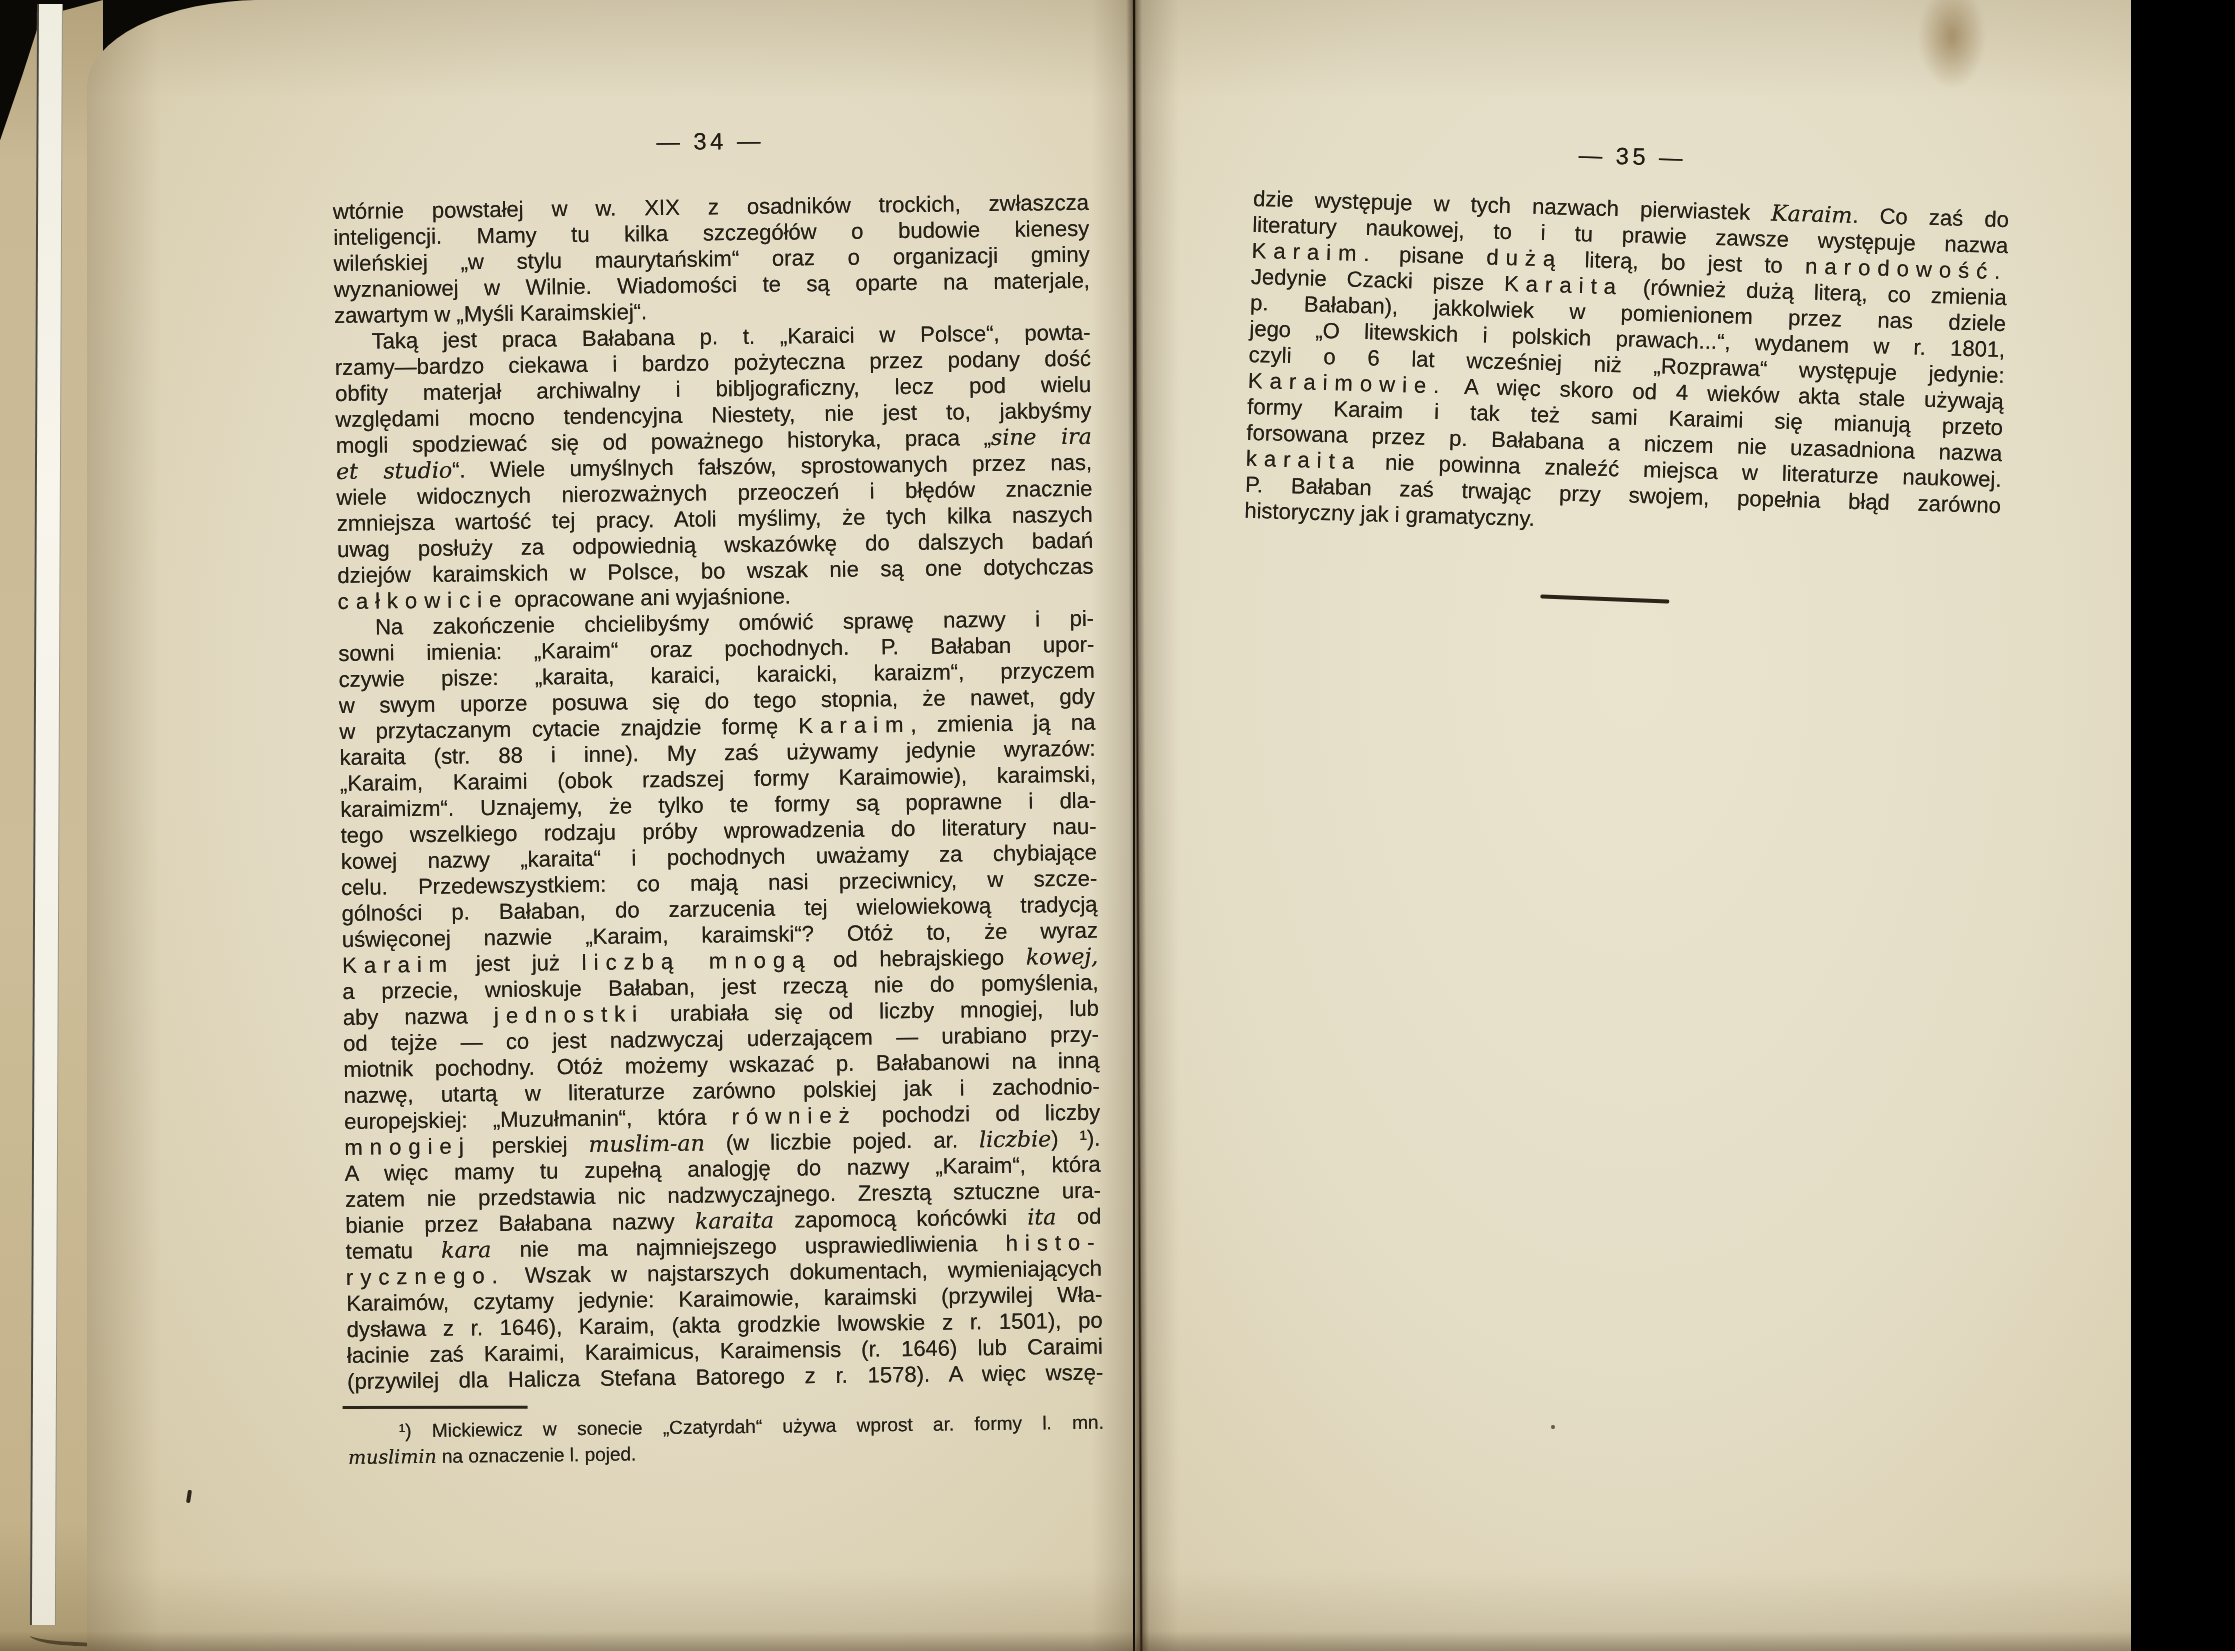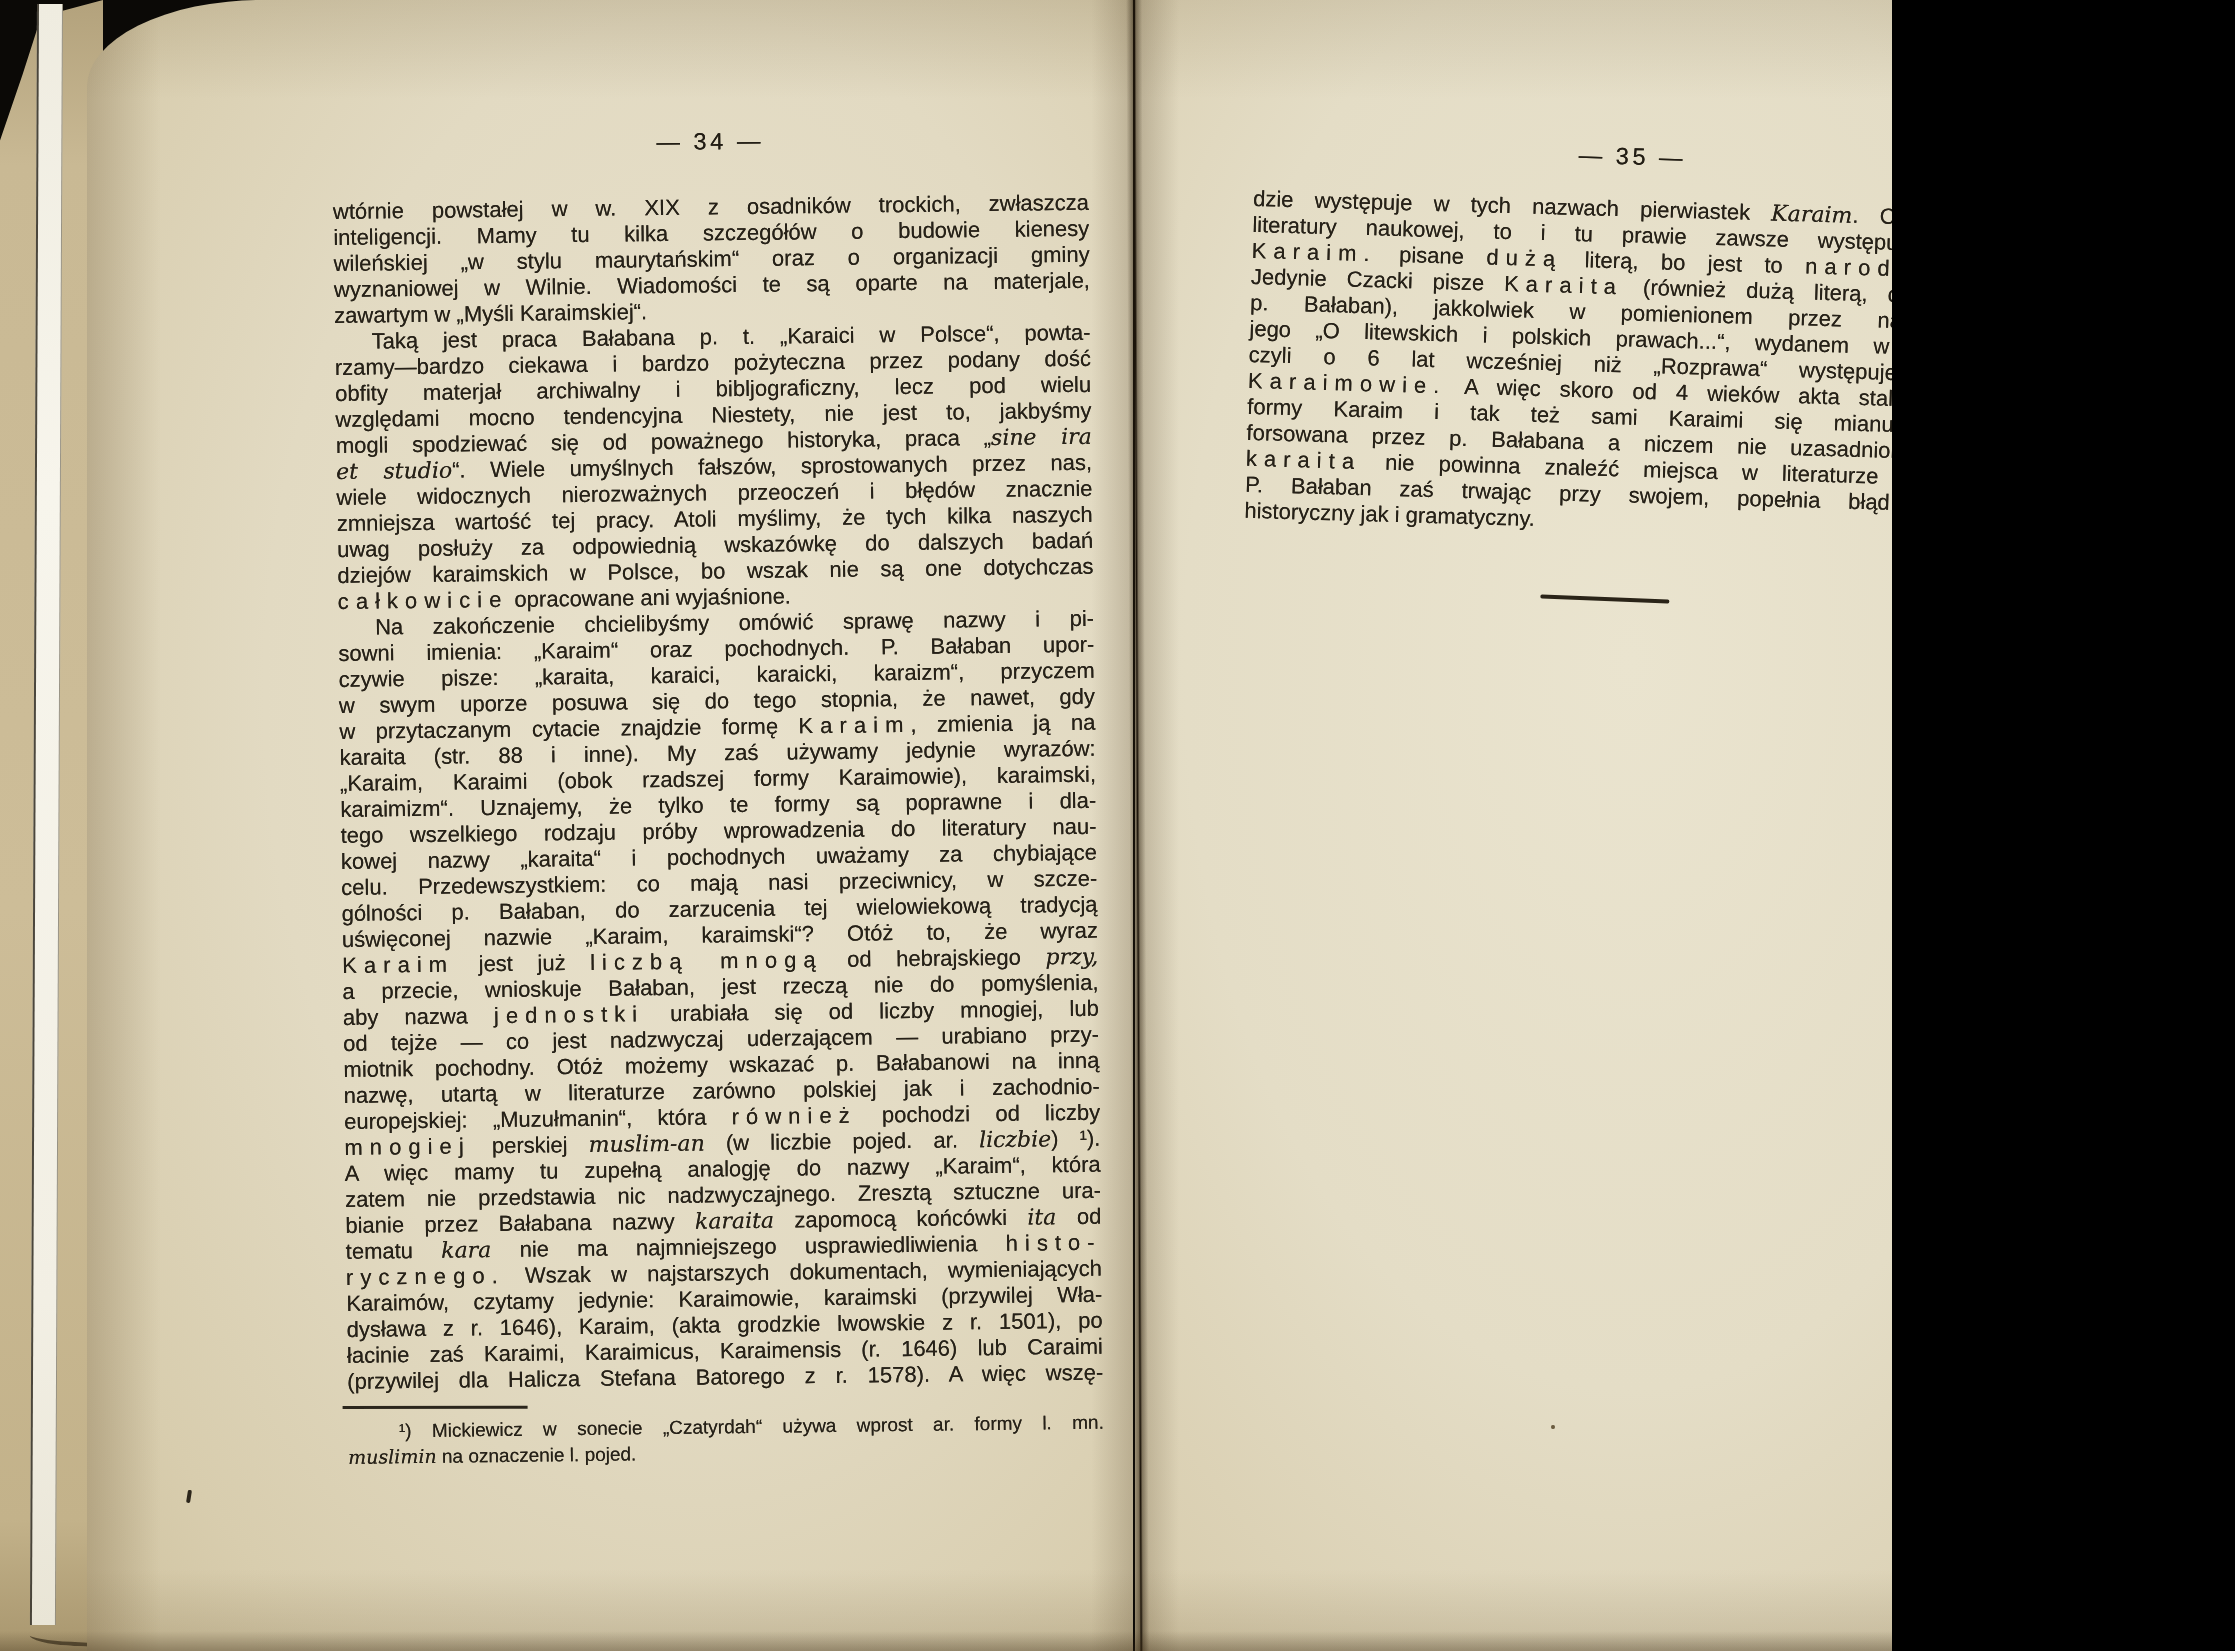--- a/index.html
+++ b/index.html
@@ -1,17 +1,17 @@
 <!DOCTYPE html>
 <html style="font-size:14px"><head>
 <meta charset="utf-8">
 <style>
   html,body{margin:0;padding:0;background:#000;}
   .photo{
-    position:relative;width:1892px;height:1652px;overflow:hidden;
+    position:relative;width:2131px;height:1652px;overflow:hidden;
     background:#0b0906;
     font-family:"Liberation Sans","DejaVu Sans",sans-serif;
   }
   
   .fore-edge{
     position:absolute;left:0;top:0;width:103px;height:100%;
     background:linear-gradient(180deg,#b3a27c 0%,#c9b994 10%,#cdbd98 55%,#c3b28a 92%,#a8966e 100%);
     clip-path:polygon(0 8.5%,22% 4.5%,40% 1%,100% 0,100% 100%,0 100%);
   }
   .white-strip{
@@ -127,21 +127,21 @@
         <div class="line just"><span>w swym uporze posuwa się do tego stopnia, że nawet, gdy</span></div>
         <div class="line just"><span>w przytaczanym cytacie znajdzie formę </span><span class="sp">Karaim</span><span>, zmienia ją na</span></div>
         <div class="line just"><span>karaita (str. 88 i inne). My zaś używamy jedynie wyrazów:</span></div>
         <div class="line just"><span>„Karaim, Karaimi (obok rzadszej formy Karaimowie), karaimski,</span></div>
         <div class="line just"><span>karaimizm“. Uznajemy, że tylko te formy są poprawne i dla-</span></div>
         <div class="line just"><span>tego wszelkiego rodzaju próby wprowadzenia do literatury nau-</span></div>
         <div class="line just"><span>kowej nazwy „karaita“ i pochodnych uważamy za chybiające</span></div>
         <div class="line just"><span>celu. Przedewszystkiem: co mają nasi przeciwnicy, w szcze-</span></div>
         <div class="line just"><span>gólności p. Bałaban, do zarzucenia tej wielowiekową tradycją</span></div>
         <div class="line just"><span>uświęconej nazwie „Karaim, karaimski“? Otóż to, że wyraz</span></div>
-        <div class="line just"><span class="sp">Karaim</span><span> jest już </span><span class="sp">liczbą mnogą</span><span> od hebrajskiego </span><span class="it">przy,</span></div>
+        <div class="line just"><span class="sp">Karaim</span><span> jest już </span><span class="sp">liczbą mnogą</span><span> od hebrajskiego </span><span class="it">kowej,</span></div>
         <div class="line just"><span>a przecie, wnioskuje Bałaban, jest rzeczą nie do pomyślenia,</span></div>
         <div class="line just"><span>aby nazwa </span><span class="sp">jednostki</span><span> urabiała się od liczby mnogiej, lub</span></div>
         <div class="line just"><span>od tejże — co jest nadzwyczaj uderzającem — urabiano przy-</span></div>
         <div class="line just"><span>miotnik pochodny. Otóż możemy wskazać p. Bałabanowi na inną</span></div>
         <div class="line just"><span>nazwę, utartą w literaturze zarówno polskiej jak i zachodnio-</span></div>
         <div class="line just"><span>europejskiej: „Muzułmanin“, która </span><span class="sp">również</span><span> pochodzi od liczby</span></div>
         <div class="line just"><span class="sp">mnogiej</span><span> perskiej </span><span class="it">muslim-an</span><span> (w liczbie pojed. ar. </span><span class="it">liczbie</span><span>) ¹).</span></div>
         <div class="line just"><span>A więc mamy tu zupełną analogję do nazwy „Karaim“, która</span></div>
         <div class="line just"><span>zatem nie przedstawia nic nadzwyczajnego. Zresztą sztuczne ura-</span></div>
         <div class="line just"><span>bianie przez Bałabana nazwy </span><span class="it">karaita</span><span> zapomocą końcówki </span><span class="it">ita</span><span> od</span></div>

